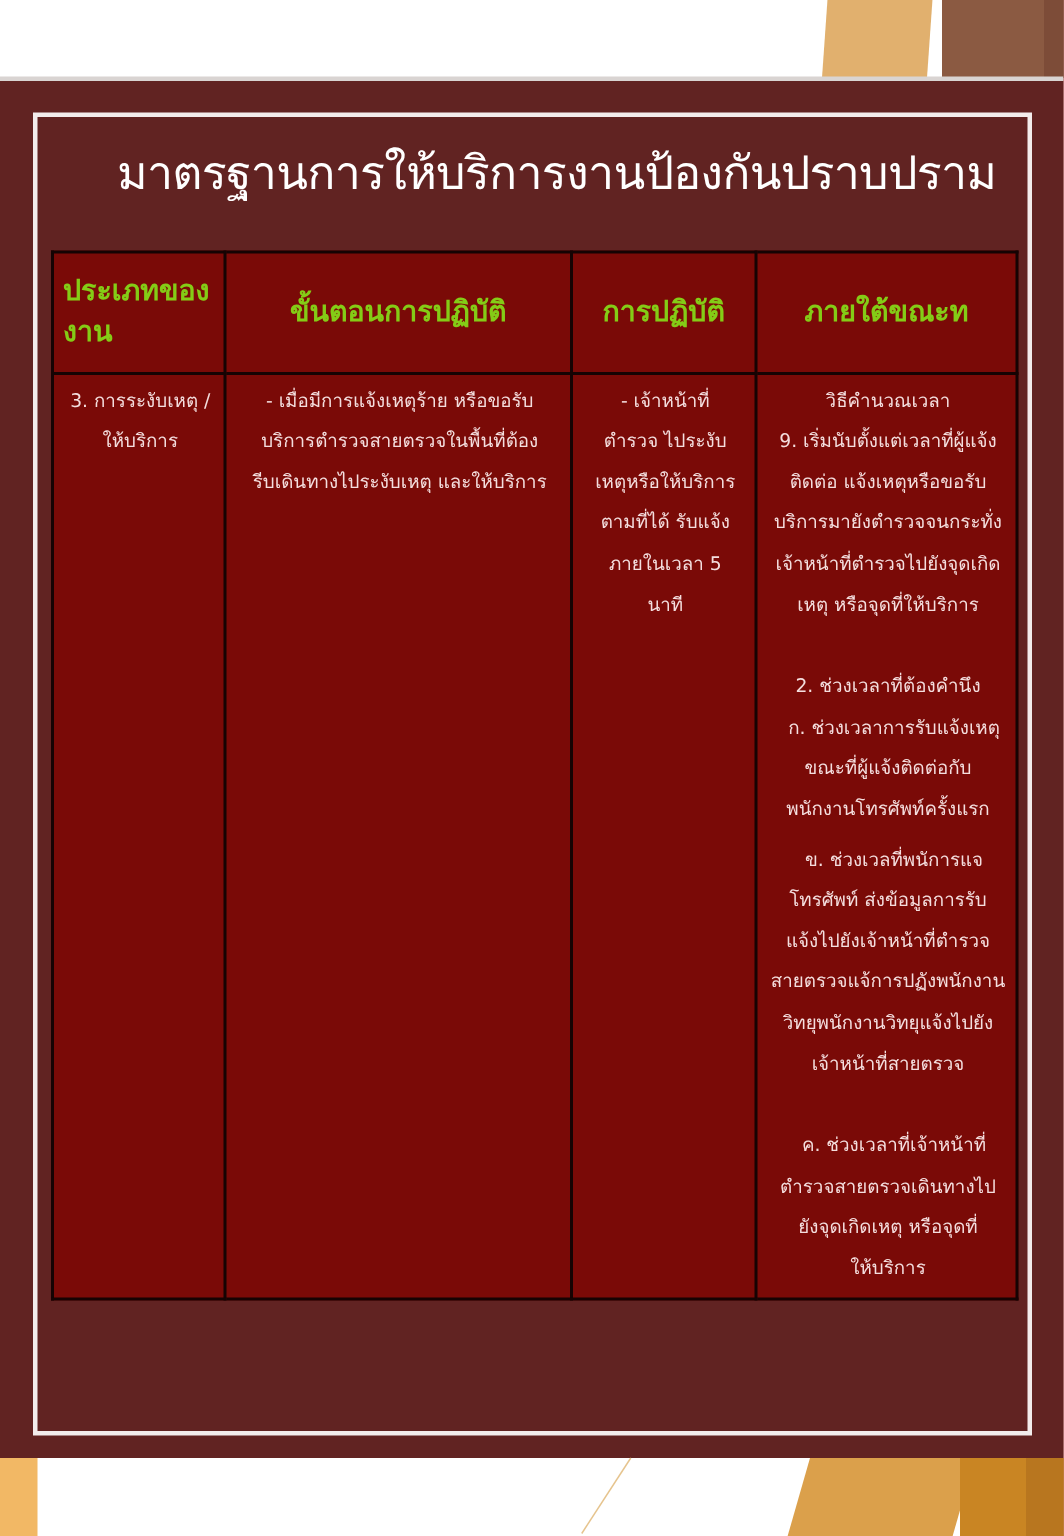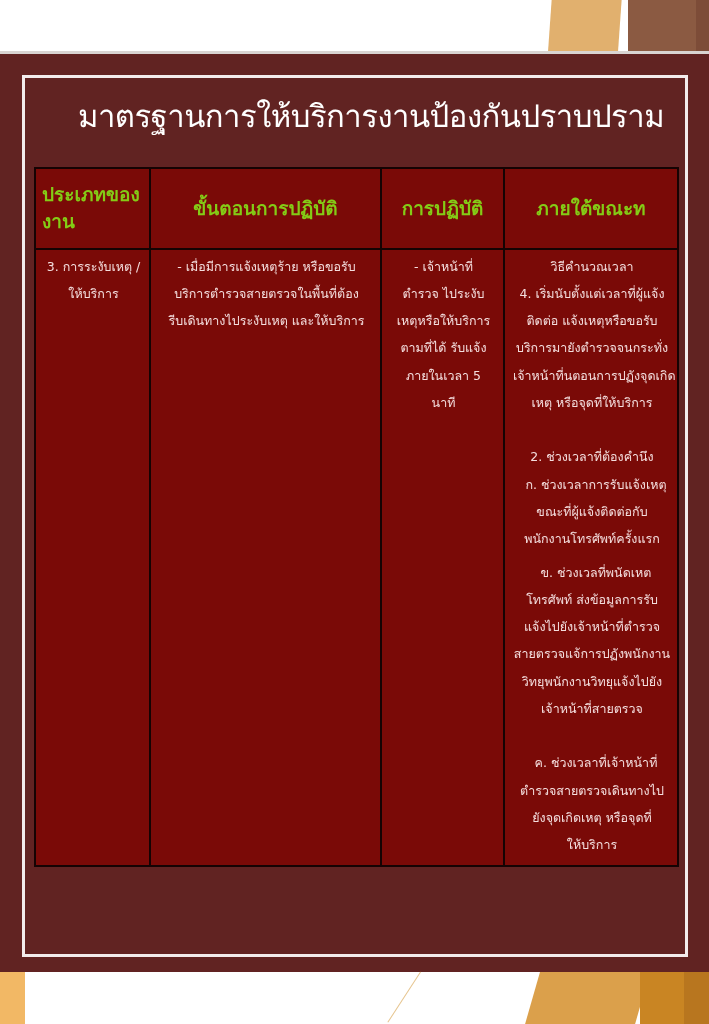--- a/index.html
+++ b/index.html
@@ -96,31 +96,31 @@
       <td>
         <span class="line">- เจ้าหน้าที่</span>
         <span class="line">ตำรวจ ไประงับ</span>
         <span class="line">เหตุหรือให้บริการ</span>
         <span class="line">ตามที่ได้ รับแจ้ง</span>
         <span class="line">ภายในเวลา 5</span>
         <span class="line">นาที</span>
       </td>
       <td>
         <span class="line">วิธีคำนวณเวลา</span>
-        <span class="line">4. เริ่มนับตั้งแต่เวลาที่ผู้แจ้ง</span>
+        <span class="line">9. เริ่มนับตั้งแต่เวลาที่ผู้แจ้ง</span>
         <span class="line">ติดต่อ แจ้งเหตุหรือขอรับ</span>
         <span class="line">บริการมายังตำรวจจนกระทั่ง</span>
-        <span class="line">เจ้าหน้าที่นตอนการปฏังจุดเกิด</span>
+        <span class="line">เจ้าหน้าที่ตำรวจไปยังจุดเกิด</span>
         <span class="line">เหตุ หรือจุดที่ให้บริการ</span>
         <span class="gap"></span>
         <span class="line">2. ช่วงเวลาที่ต้องคำนึง</span>
         <span class="line indent">ก. ช่วงเวลาการรับแจ้งเหตุ</span>
         <span class="line">ขณะที่ผู้แจ้งติดต่อกับ</span>
         <span class="line">พนักงานโทรศัพท์ครั้งแรก</span>
-        <span class="line indent" style="margin-top:6px">ข. ช่วงเวลที่พนัดเหต</span>
+        <span class="line indent" style="margin-top:6px">ข. ช่วงเวลที่พนัการแจ</span>
         <span class="line">โทรศัพท์ ส่งข้อมูลการรับ</span>
         <span class="line">แจ้งไปยังเจ้าหน้าที่ตำรวจ</span>
         <span class="line">สายตรวจแจ้การปฏังพนักงาน</span>
         <span class="line">วิทยุพนักงานวิทยุแจ้งไปยัง</span>
         <span class="line">เจ้าหน้าที่สายตรวจ</span>
         <span class="gap"></span>
         <span class="line indent">ค. ช่วงเวลาที่เจ้าหน้าที่</span>
         <span class="line">ตำรวจสายตรวจเดินทางไป</span>
         <span class="line">ยังจุดเกิดเหตุ หรือจุดที่</span>
         <span class="line">ให้บริการ</span>

